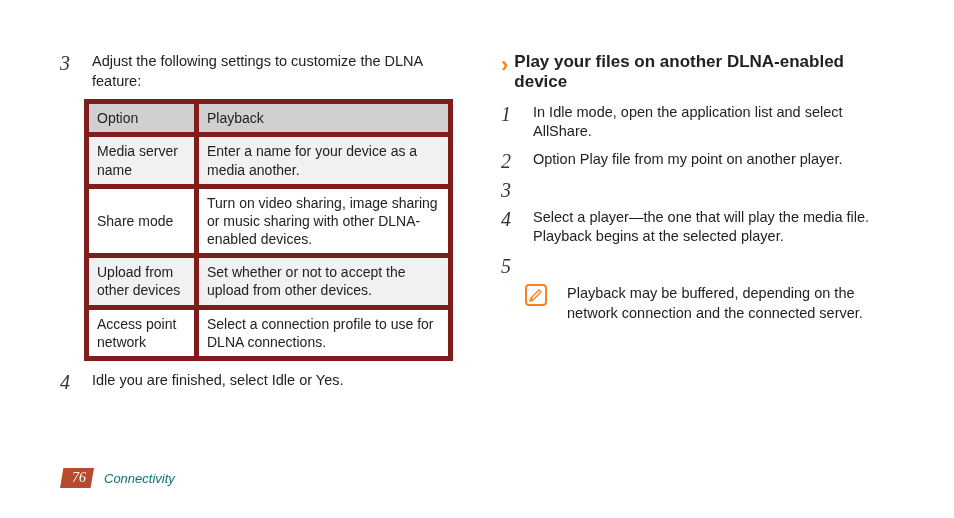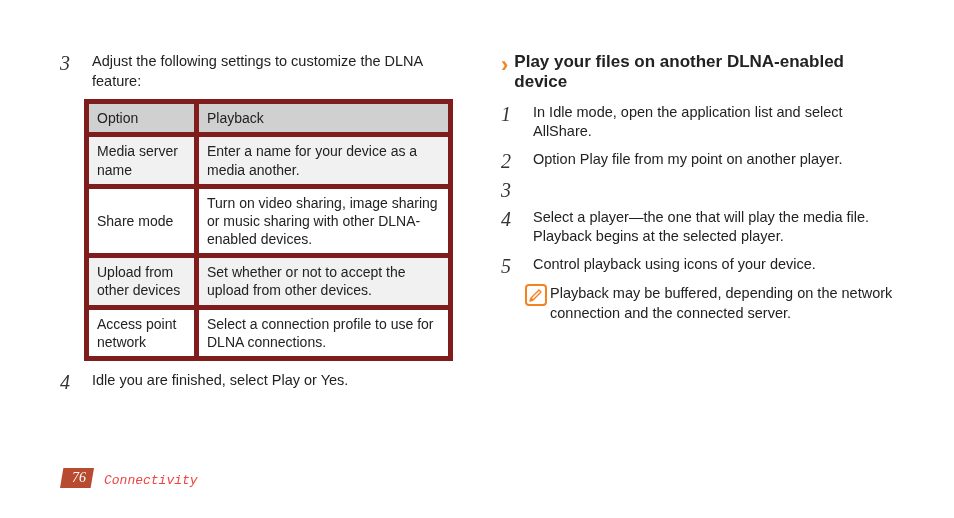--- a/index.html
+++ b/index.html
@@ -77,55 +77,54 @@
   }
   .section-head h2 {
     font-size: 17px;
     font-weight: 700;
     line-height: 1.2;
   }
   .note {
     display: flex;
     align-items: flex-start;
     margin-left: 24px;
-    gap: 3px;
+    gap: 20px;
     line-height: 1.35;
     justify-content: space-between;
   }
   .note-icon {
     width: 22px;
     height: 22px;
     border: 2px solid #f5821f;
     border-radius: 4px;
     flex-shrink: 0;
     position: relative;
   }
   .note-icon svg { position:absolute; top:1px; left:1px; }
   .footer {
     position: absolute;
     left: 60px;
     bottom: 30px;
     display: flex;
-    align-items: flex-end;
+    align-items: center;
     gap: 10px;
   }
   .page-badge {
     background: #b84a2f;
     color: #fff;
     font-style: italic;
     font-family: Georgia, serif;
     font-size: 14px;
     padding: 2px 8px 2px 12px;
     clip-path: polygon(10% 0, 100% 0, 90% 100%, 0 100%);
   }
   .footer-label {
     font-style: italic;
-    color: #ef4444;
+    color: #0f766e;
     font-size: 13px;
-    font-family: Liberation Mono, monospace;
   }
   b { font-weight: 400; }
 </style>
 </head>
 <body>
 
 <div class="columns">
 
   <div class="col">
 
@@ -155,21 +154,21 @@
       <tr>
         <td>Access point network</td>
         <td>Select a connection profile to use for DLNA connections.</td>
       </tr>
     </tbody>
       </table>
 
     <div class="step">
       <div class="step-num">4</div>
       <div class="step-body">
-        <span>Idle you are finished, select </span><b>Play</b><span> or </span><b>Yes</b><span>.</span>
+        <span>Idle you are finished, select </span><b>Idle</b><span> or </span><b>Yes</b><span>.</span>
       </div>
     </div>
 
   </div>
 
   <div class="col">
 
     <div class="section-head">
       <span class="chev">›</span>
       <h2>Play your files on another DLNA-enabled device</h2>
@@ -193,21 +192,20 @@
       <div class="step-num">3</div>
     </div>
 
     <div class="step">
       <div class="step-num">4</div>
       <div class="step-body">Select a player—the one that will play the media file. Playback begins at the selected player.</div>
     </div>
 
     <div class="step">
       <div class="step-num">5</div>
-      <div class="step-body">Control playback using icons of your device.</div>
     </div>
 
     <div class="note">
       <div class="note-icon">
         <svg width="16" height="16" viewBox="0 0 16 16">
           <path d="M3 11 L11 3 L13 5 L5 13 Z M3 11 L2 14 L5 13 Z" fill="none" stroke="#f5821f" stroke-width="1.4" stroke-linejoin="round"></path>
         </svg>
       </div>
       <div>Playback may be buffered, depending on the network connection and the connected server.</div>
     </div>

